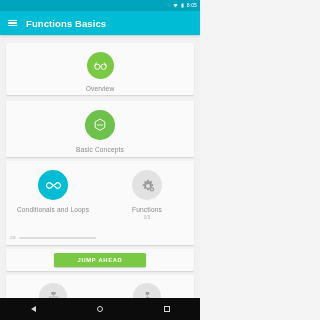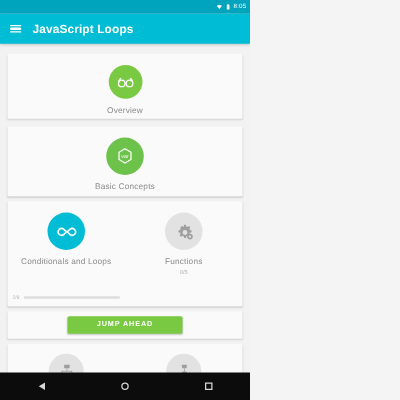--- a/index.html
+++ b/index.html
@@ -112,21 +112,21 @@
     </svg>
     <span class="sb-clock">8:05</span>
   </div>
 
   <div class="toolbar">
     <div class="hamburger">
         <i></i>
         <i></i>
         <i></i>
       </div>
-    <div class="toolbar-title">JavaScript Loops</div>
+    <div class="toolbar-title">Functions Basics</div>
   </div>
 
   <div class="content">
 
     <div class="card card-full" id="card-overview">
       <div class="circle c-green" style="width:27px;height:27px;">
         <svg width="15" height="15" viewBox="0 0 24 24" fill="none" stroke="#ffffff" stroke-width="1.6">
           <circle cx="7" cy="14" r="4.2"></circle>
             <circle cx="17" cy="14" r="4.2"></circle>
           <path d="M11.2 14c.5-.8 1.3-.8 1.8 0"></path>

